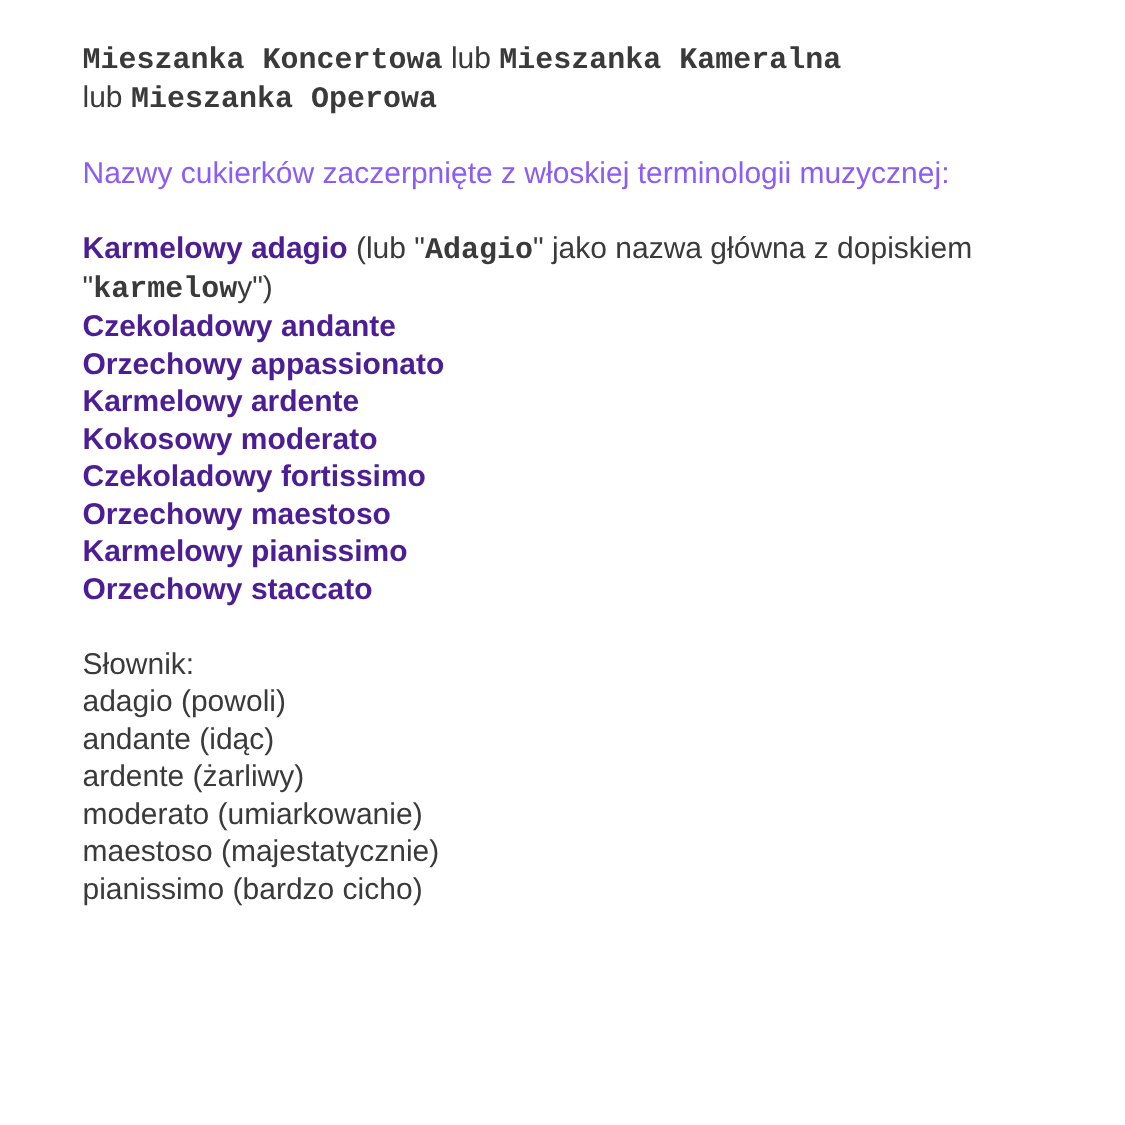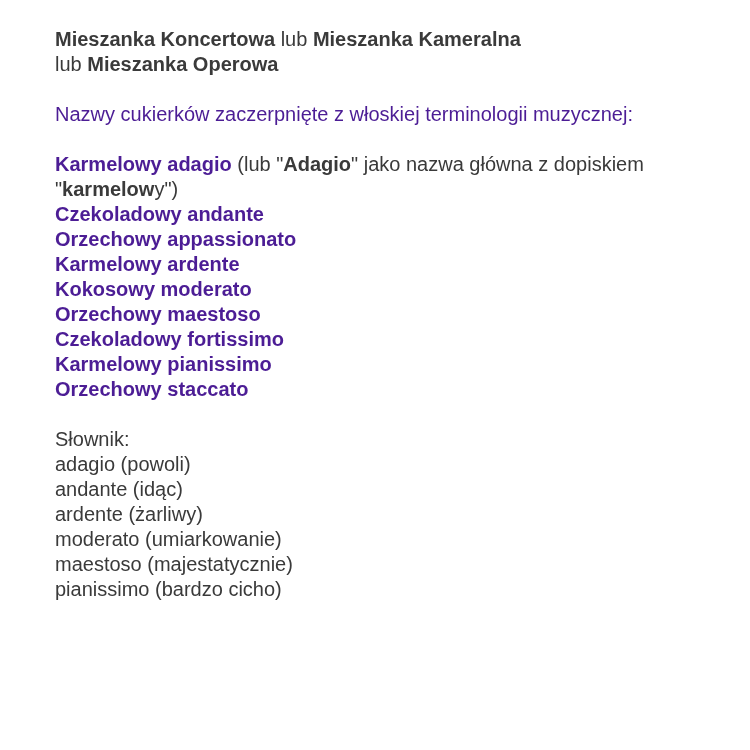--- a/index.html
+++ b/index.html
@@ -12,44 +12,44 @@
     box-sizing: border-box;
     padding: 27px 40px 0 55px;
     font-family: "Liberation Sans", sans-serif;
     font-size: 20px;
     line-height: 25px;
     color: #3a3a3a;
     overflow: hidden;
   }
   .block { margin: 0 0 25px 0; }
   p { margin: 0; padding: 0; }
-  .b { font-weight: bold; }
+  .b { font-weight: bold; font-family: Liberation Mono, monospace; }
   .green { color: #4c1d95; font-weight: bold; }
-  .red { color: #4c1d95; }
+  .red { color: #8b5cf6; }
 </style>
 </head>
 <body>
 
 <div class="block">
   <p><span class="b">Mieszanka Koncertowa</span><span> lub </span><span class="b">Mieszanka Kameralna</span></p>
   <p><span>lub </span><span class="b">Mieszanka Operowa</span></p>
 </div>
 
 <div class="block">
   <p class="red">Nazwy cukierków zaczerpnięte z włoskiej terminologii muzycznej:</p>
 </div>
 
 <div class="block">
   <p><span class="green">Karmelowy adagio</span><span> (lub "</span><span class="b">Adagio</span><span>" jako nazwa główna z dopiskiem</span><br><span>"</span><span class="b">karmelow</span><span>y")</span></p>
   <p class="green">Czekoladowy andante</p>
   <p class="green">Orzechowy appassionato</p>
   <p class="green">Karmelowy ardente</p>
   <p class="green">Kokosowy moderato</p>
+  <p class="green">Czekoladowy fortissimo</p>
   <p class="green">Orzechowy maestoso</p>
-  <p class="green">Czekoladowy fortissimo</p>
   <p class="green">Karmelowy pianissimo</p>
   <p class="green">Orzechowy staccato</p>
 </div>
 
 <div class="block">
   <p>Słownik:</p>
   <p>adagio (powoli)</p>
   <p>andante (idąc)</p>
   <p>ardente (żarliwy)</p>
   <p>moderato (umiarkowanie)</p>

